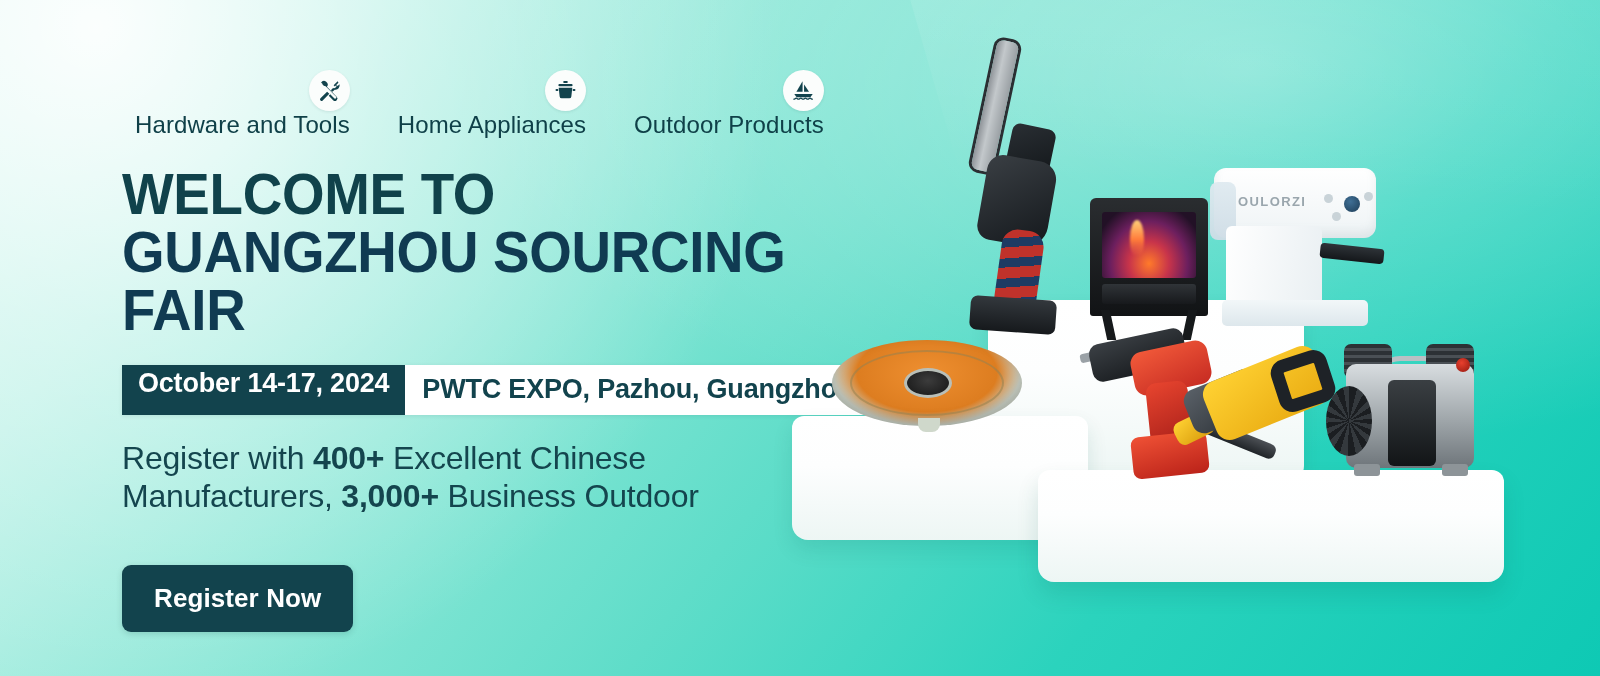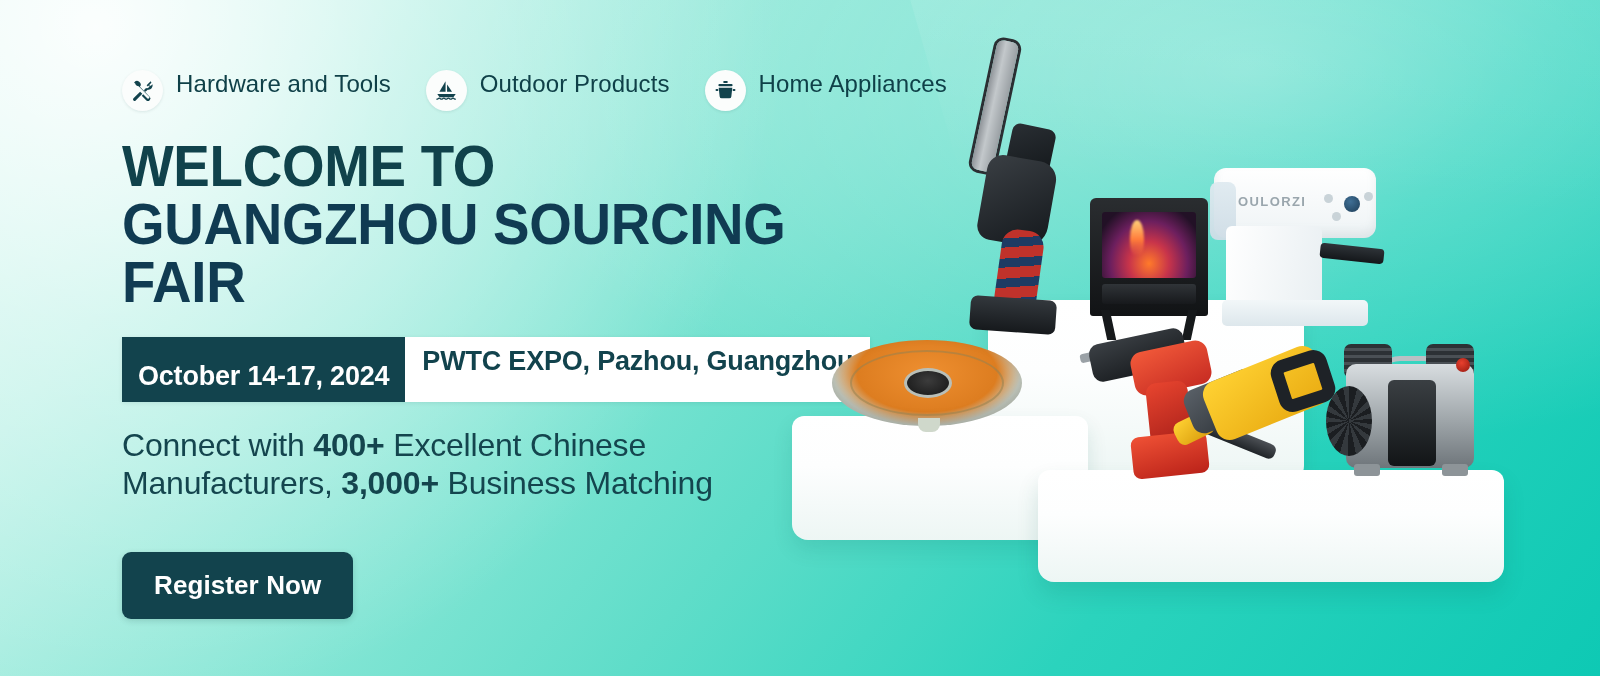--- a/index.html
+++ b/index.html
@@ -19,21 +19,21 @@
   .sheen {
     position:absolute; right:-120px; top:-260px; width:760px; height:760px;
     background:linear-gradient(200deg, rgba(255,255,255,0.30), rgba(255,255,255,0) 58%);
     transform:rotate(-16deg); pointer-events:none;
   }
 
   
   .content { position:absolute; left:122px; top:0; width:760px; height:676px; }
 
   .cats { display:flex; align-items:center; gap:0; margin-top:70px; }
-  .cat { display:flex; align-items:flex-start; }
+  .cat { display:flex; align-items:flex-end;flex-direction:column; }
   .cat + .cat { margin-left:35px; }
   .cat-ic {
     width:41px; height:41px; border-radius:50%;
     background:#fbfdfc; display:flex; align-items:center; justify-content:center;
     box-shadow:0 1px 3px rgba(0,60,55,0.10); flex:0 0 auto;
   }
   .cat-ic svg { display:block; }
   .cat-lb {
     margin-left:13px; font-size:24px; color:#0f4048; letter-spacing:0.1px; white-space:nowrap;
   }
@@ -43,21 +43,21 @@
     font-size:57px; line-height:58px; font-weight:bold;
     color:#10424b; letter-spacing:-0.3px;
     font-family:"Liberation Sans Narrow","Liberation Sans",sans-serif;
     transform:scaleX(0.96); transform-origin:left center;
   }
   .headline .l2 { color:#103b52; }
 
   .badge { display:flex; margin-top:26px; width:fit-content; box-shadow:0 1px 4px rgba(0,60,55,0.10); }
   .badge-date {
     background:#12434d; color:#ffffff; font-size:27px; font-weight:bold;
-    padding:24px 16px 10px 16px; letter-spacing:-0.2px; white-space:nowrap;
+    padding:3px 16px 10px 16px; letter-spacing:-0.2px; white-space:nowrap;
   }
   .badge-venue {
     background:#ffffff; color:#12434d; font-size:27px; font-weight:bold;
     padding:9px 17px 10px 17px; letter-spacing:-0.2px; white-space:nowrap;
   }
 
   .sub {
     margin-top:24px; font-size:32px; line-height:38px; color:#14454e;
     letter-spacing:-0.2px; max-width:700px;
   }
@@ -277,64 +277,64 @@
         <span class="cat-ic">
           <svg width="23" height="23" viewBox="0 0 24 24">
             <g fill="#12434d">
               <path d="M3.2 3.6l3.4 3.4 1.6-1.6L4.8 2A3.6 3.6 0 0 0 8 7.5l8.6 8.6 2.4 2.4a1.3 1.3 0 0 1-1.8 1.8l-2.4-2.4-2-2-1.6 1.6 4.6 4.6a2.6 2.6 0 0 0 3.7-3.7L9.3 8.2A3.6 3.6 0 0 0 3.2 3.6z"></path>
               <path d="M20.5 2.4l-4.2 4.2 1.3 1.3 1.6-1.6a2.6 2.6 0 0 1-3.5 3.1l-2.3 2.3 1.7 1.7 2.3-2.3a4.3 4.3 0 0 0 5-5.6l-1.9 1.9-1.3-1.3 2.1-2.1a4.4 4.4 0 0 0-.8-1.6z"></path>
               <path d="M9.5 13.2l-6.9 6.9a1.6 1.6 0 0 0 2.3 2.3l6.9-6.9z"></path>
             </g>
           </svg>
         </span>
         <span class="cat-lb">Hardware and Tools</span>
-      </div>
-
-      <div class="cat">
-        <span class="cat-ic">
-          <svg width="23" height="23" viewBox="0 0 24 24">
-            <g fill="#12434d">
-              <path d="M11 2.4L4.6 13.2H11z"></path>
-              <path d="M12.6 5.8v7.4h5.2z"></path>
-              <path d="M2.4 15.6h19.2l-2.4 3.4H4.8z"></path>
-              <path d="M2 21c1.2 0 1.2-1 2.4-1s1.2 1 2.4 1 1.2-1 2.4-1 1.2 1 2.4 1 1.2-1 2.4-1 1.2 1 2.4 1 1.2-1 2.4-1 1.2 1 2.4 1" fill="none" stroke="#12434d" stroke-width="1.4" stroke-linecap="round"></path>
-            </g>
-          </svg>
-        </span>
-        <span class="cat-lb">Outdoor Products</span>
       </div>
 
       <div class="cat">
         <span class="cat-ic">
           <svg width="23" height="23" viewBox="0 0 24 24">
             <g fill="#12434d">
               <rect x="9.6" y="2.2" width="4.8" height="2" rx="1"></rect>
               <rect x="4.6" y="5.2" width="14.8" height="2.3" rx="1.1"></rect>
               <path d="M4.9 9h14.2l-1 9.2a2.2 2.2 0 0 1-2.2 2H8.1a2.2 2.2 0 0 1-2.2-2z"></path>
               <rect x="1.6" y="10.4" width="3" height="2.1" rx="1"></rect>
               <rect x="19.4" y="10.4" width="3" height="2.1" rx="1"></rect>
             </g>
           </svg>
         </span>
         <span class="cat-lb">Home Appliances</span>
       </div>
 
+      <div class="cat">
+        <span class="cat-ic">
+          <svg width="23" height="23" viewBox="0 0 24 24">
+            <g fill="#12434d">
+              <path d="M11 2.4L4.6 13.2H11z"></path>
+              <path d="M12.6 5.8v7.4h5.2z"></path>
+              <path d="M2.4 15.6h19.2l-2.4 3.4H4.8z"></path>
+              <path d="M2 21c1.2 0 1.2-1 2.4-1s1.2 1 2.4 1 1.2-1 2.4-1 1.2 1 2.4 1 1.2-1 2.4-1 1.2 1 2.4 1 1.2-1 2.4-1 1.2 1 2.4 1" fill="none" stroke="#12434d" stroke-width="1.4" stroke-linecap="round"></path>
+            </g>
+          </svg>
+        </span>
+        <span class="cat-lb">Outdoor Products</span>
+      </div>
+
     </div>
 
     <h1 class="headline">
       <div>WELCOME TO</div>
       <div class="l2">GUANGZHOU SOURCING FAIR</div>
     </h1>
 
     <div class="badge">
       <div class="badge-date">October 14-17, 2024</div>
       <div class="badge-venue">PWTC EXPO, Pazhou, Guangzhou</div>
     </div>
 
-    <p class="sub"><span>Connect with </span><b>400+</b><span> Excellent Chinese Manufacturers, </span><b>3,000+</b><span> Business Matching</span></p>
+    <p class="sub"><span>Register with </span><b>400+</b><span> Excellent Chinese Manufacturers, </span><b>3,000+</b><span> Business Outdoor</span></p>
 
     <button class="cta">Register Now</button>
   </div>
 
   <div class="scene">
 
     <div class="podium pod-b"></div>
     <div class="podium pod-a"></div>
     <div class="podium pod-c"></div>
 

